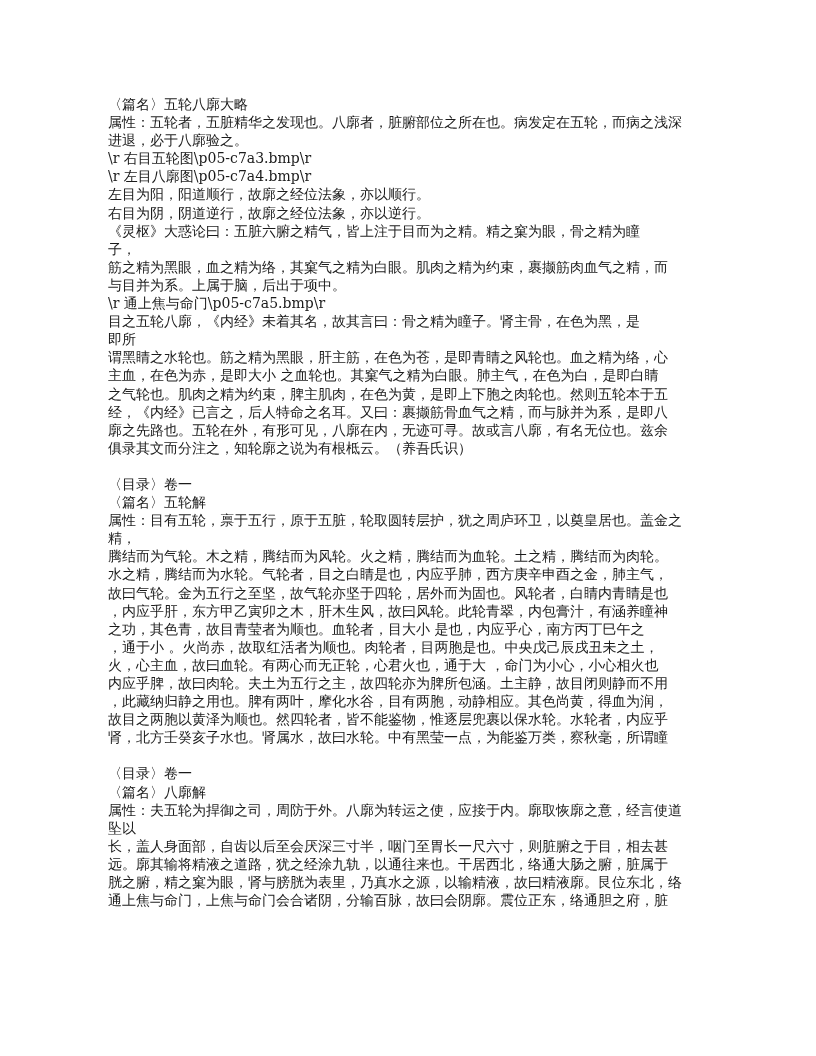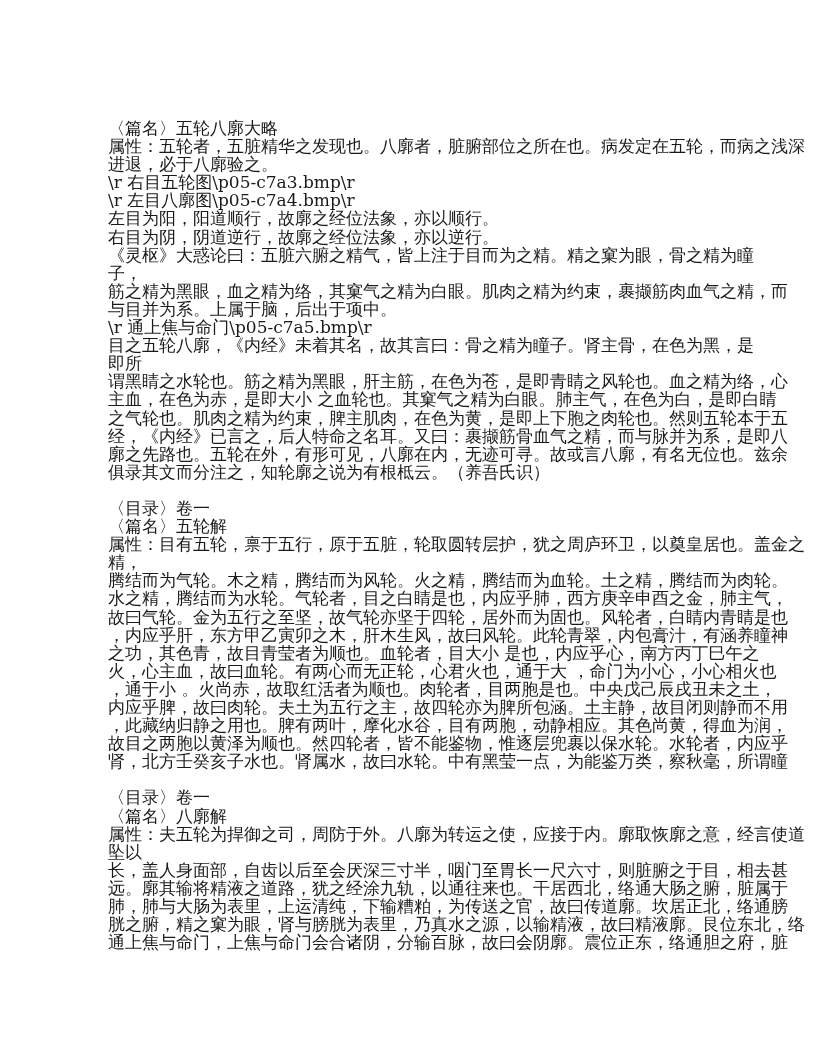--- a/index.html
+++ b/index.html
@@ -3,25 +3,24 @@
 <meta charset="utf-8">
 <style>
   html, body { margin: 0; padding: 0; background: #ffffff; }
   body { width: 816px; height: 1056px; position: relative; overflow: hidden; }
   .page {
     position: absolute;
     left: 108px;
     top: 95px;
     width: 580px;
     font-family: "DejaVu Serif", "Liberation Serif", serif;
-    font-size: 17px;
+    font-size: 14px;
     line-height: 18.1px;
     color: #1a1a1a;
     letter-spacing: 0px;
-    margin-top: 24px;
   }
   .line { white-space: pre; height: 18.1px; }
   .gap { height: 18.1px; }
 </style>
 </head>
 <body>
 
 <div class="page">
   <div id="sec0">
       <div class="line">〈篇名〉五轮八廓大略</div>
@@ -49,32 +48,31 @@
   <div id="sec1">
       <div class="line">〈目录〉卷一</div>
       <div class="line">〈篇名〉五轮解</div>
       <div class="line">属性：目有五轮，禀于五行，原于五脏，轮取圆转层护，犹之周庐环卫，以奠皇居也。盖金之</div>
       <div class="line">精，</div>
       <div class="line">腾结而为气轮。木之精，腾结而为风轮。火之精，腾结而为血轮。土之精，腾结而为肉轮。</div>
       <div class="line">水之精，腾结而为水轮。气轮者，目之白睛是也，内应乎肺，西方庚辛申酉之金，肺主气，</div>
       <div class="line">故曰气轮。金为五行之至坚，故气轮亦坚于四轮，居外而为固也。风轮者，白睛内青睛是也</div>
       <div class="line">，内应乎肝，东方甲乙寅卯之木，肝木生风，故曰风轮。此轮青翠，内包膏汁，有涵养瞳神</div>
       <div class="line">之功，其色青，故目青莹者为顺也。血轮者，目大小 是也，内应乎心，南方丙丁巳午之</div>
+      <div class="line">，通于小 。火尚赤，故取红活者为顺也。肉轮者，目两胞是也。中央戊己辰戌丑未之土，</div>
       <div class="line">火，心主血，故曰血轮。有两心而无正轮，心君火也，通于大 ，命门为小心，小心相火也</div>
-      <div class="line">，通于小 。火尚赤，故取红活者为顺也。肉轮者，目两胞是也。中央戊己辰戌丑未之土，</div>
       <div class="line">内应乎脾，故曰肉轮。夫土为五行之主，故四轮亦为脾所包涵。土主静，故目闭则静而不用</div>
       <div class="line">，此藏纳归静之用也。脾有两叶，摩化水谷，目有两胞，动静相应。其色尚黄，得血为润，</div>
       <div class="line">故目之两胞以黄泽为顺也。然四轮者，皆不能鉴物，惟逐层兜裹以保水轮。水轮者，内应乎</div>
       <div class="line">肾，北方壬癸亥子水也。肾属水，故曰水轮。中有黑莹一点，为能鉴万类，察秋毫，所谓瞳</div>
     </div>
   <div class="gap"></div>
   <div id="sec2">
       <div class="line">〈目录〉卷一</div>
       <div class="line">〈篇名〉八廓解</div>
       <div class="line">属性：夫五轮为捍御之司，周防于外。八廓为转运之使，应接于内。廓取恢廓之意，经言使道</div>
       <div class="line">坠以</div>
       <div class="line">长，盖人身面部，自齿以后至会厌深三寸半，咽门至胃长一尺六寸，则脏腑之于目，相去甚</div>
       <div class="line">远。廓其输将精液之道路，犹之经涂九轨，以通往来也。干居西北，络通大肠之腑，脏属于</div>
-      <div class="line">肺，肺与大肠为表里，上运清纯，下输糟粕，为传送之官，故曰传道廓。坎居正北，络通膀</div>
       <div class="line">胱之腑，精之窠为眼，肾与膀胱为表里，乃真水之源，以输精液，故曰精液廓。艮位东北，络</div>
       <div class="line">通上焦与命门，上焦与命门会合诸阴，分输百脉，故曰会阴廓。震位正东，络通胆之府，脏</div>
     </div>
 </div>
 
 </body></html>

